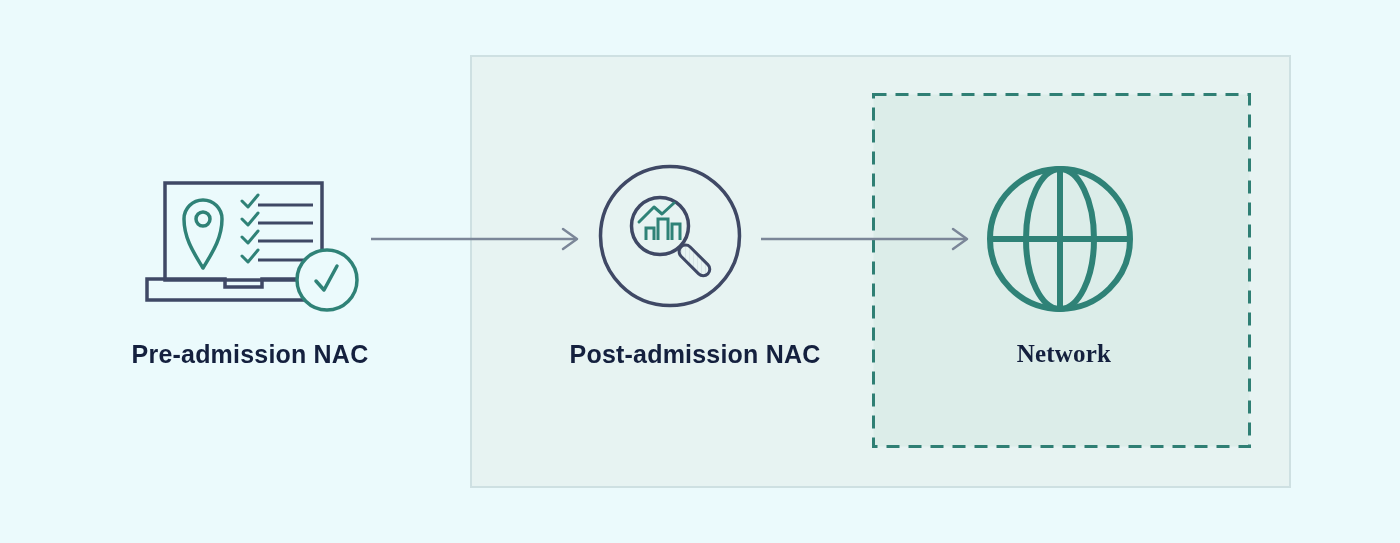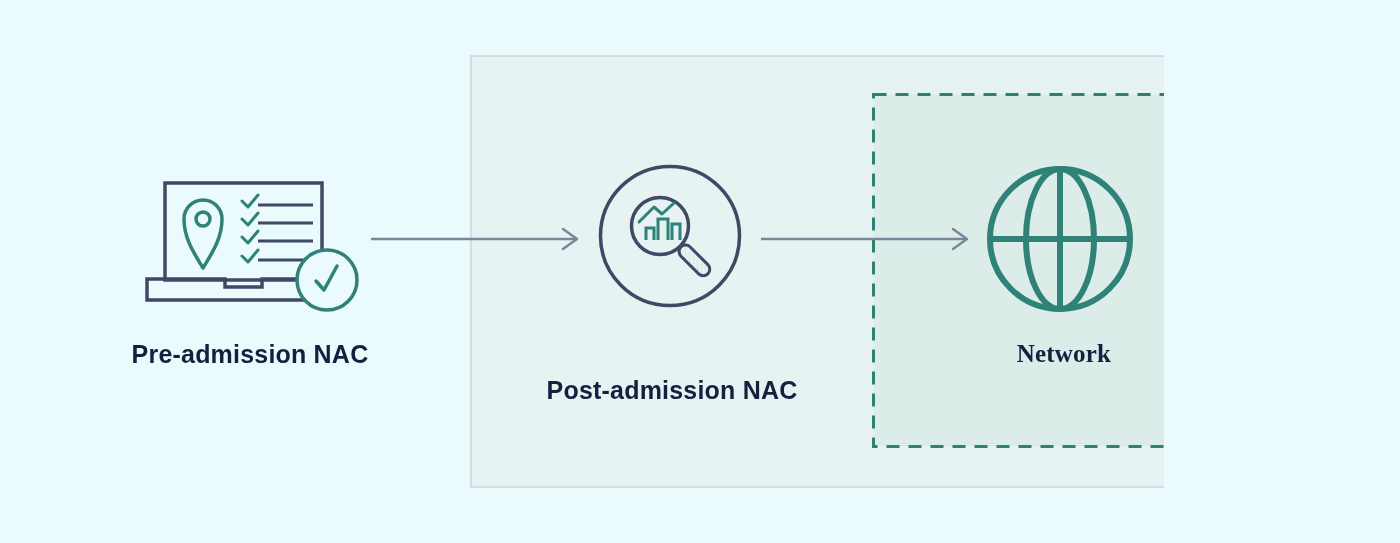--- a/index.html
+++ b/index.html
@@ -2,21 +2,21 @@
 <html style="--background: #EBFAFC; --panel-fill: #E7F3F2; --panel-border: #CEE0E2; --zone-fill: #DCEDE9; --zone-border: #2F7F74; --teal: #2F8277; --navy: #3F4865; --text: #14203E; --arrow: #7B8698;"><head>
 <meta charset="utf-8">
 <style>
   html, body { margin: 0; padding: 0; }
   body {
     font-family: "Liberation Sans", sans-serif;
     background: var(--background, #EBFAFC);
   }
   .stage {
     position: relative;
-    width: 1164px;
+    width: 1400px;
     height: 543px;
     overflow: hidden;
     background: var(--background, #EBFAFC);
   }
   .panel {
     position: absolute;
     left: 470px; top: 55px;
     width: 821px; height: 433px;
     box-sizing: border-box;
     background: var(--panel-fill, #E7F3F2);
@@ -49,21 +49,21 @@
     position: absolute;
     top: 340px;
     width: 400px;
     text-align: center;
     font-size: 25px;
     font-weight: bold;
     letter-spacing: 0.2px;
     color: var(--text, #14203E);
   }
   .label-1 { left: 50px; }
-  .label-2 { left: 472px; margin-top: 36px; }
+  .label-2 { left: 495px; }
   .label-3 { left: 864px; font-family: Liberation Serif, serif; }
 
   
   .st-navy { stroke: var(--navy, #3F4865); fill: none; }
   .st-teal { stroke: var(--teal, #2F8277); fill: none; }
   .fill-bg { fill: var(--background, #EBFAFC); }
   .round { stroke-linecap: round; stroke-linejoin: round; }
 </style>
 </head>
 <body>

